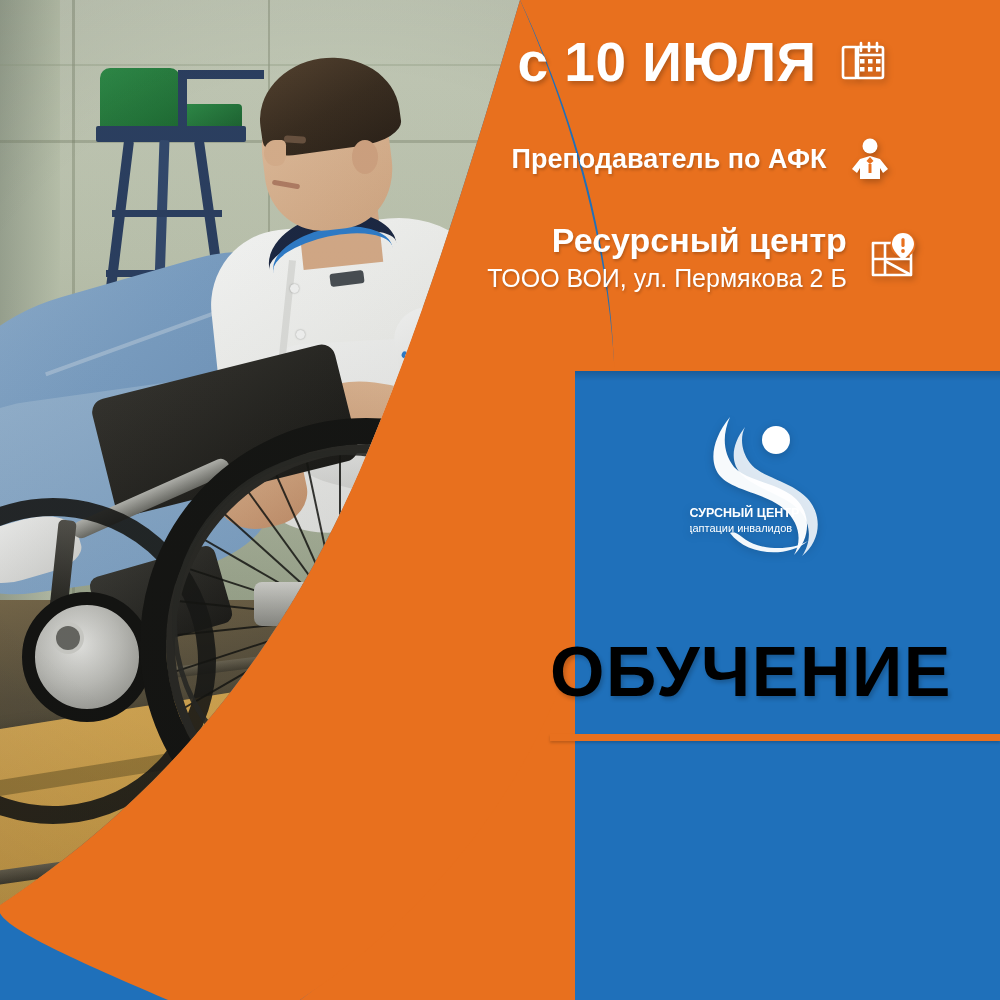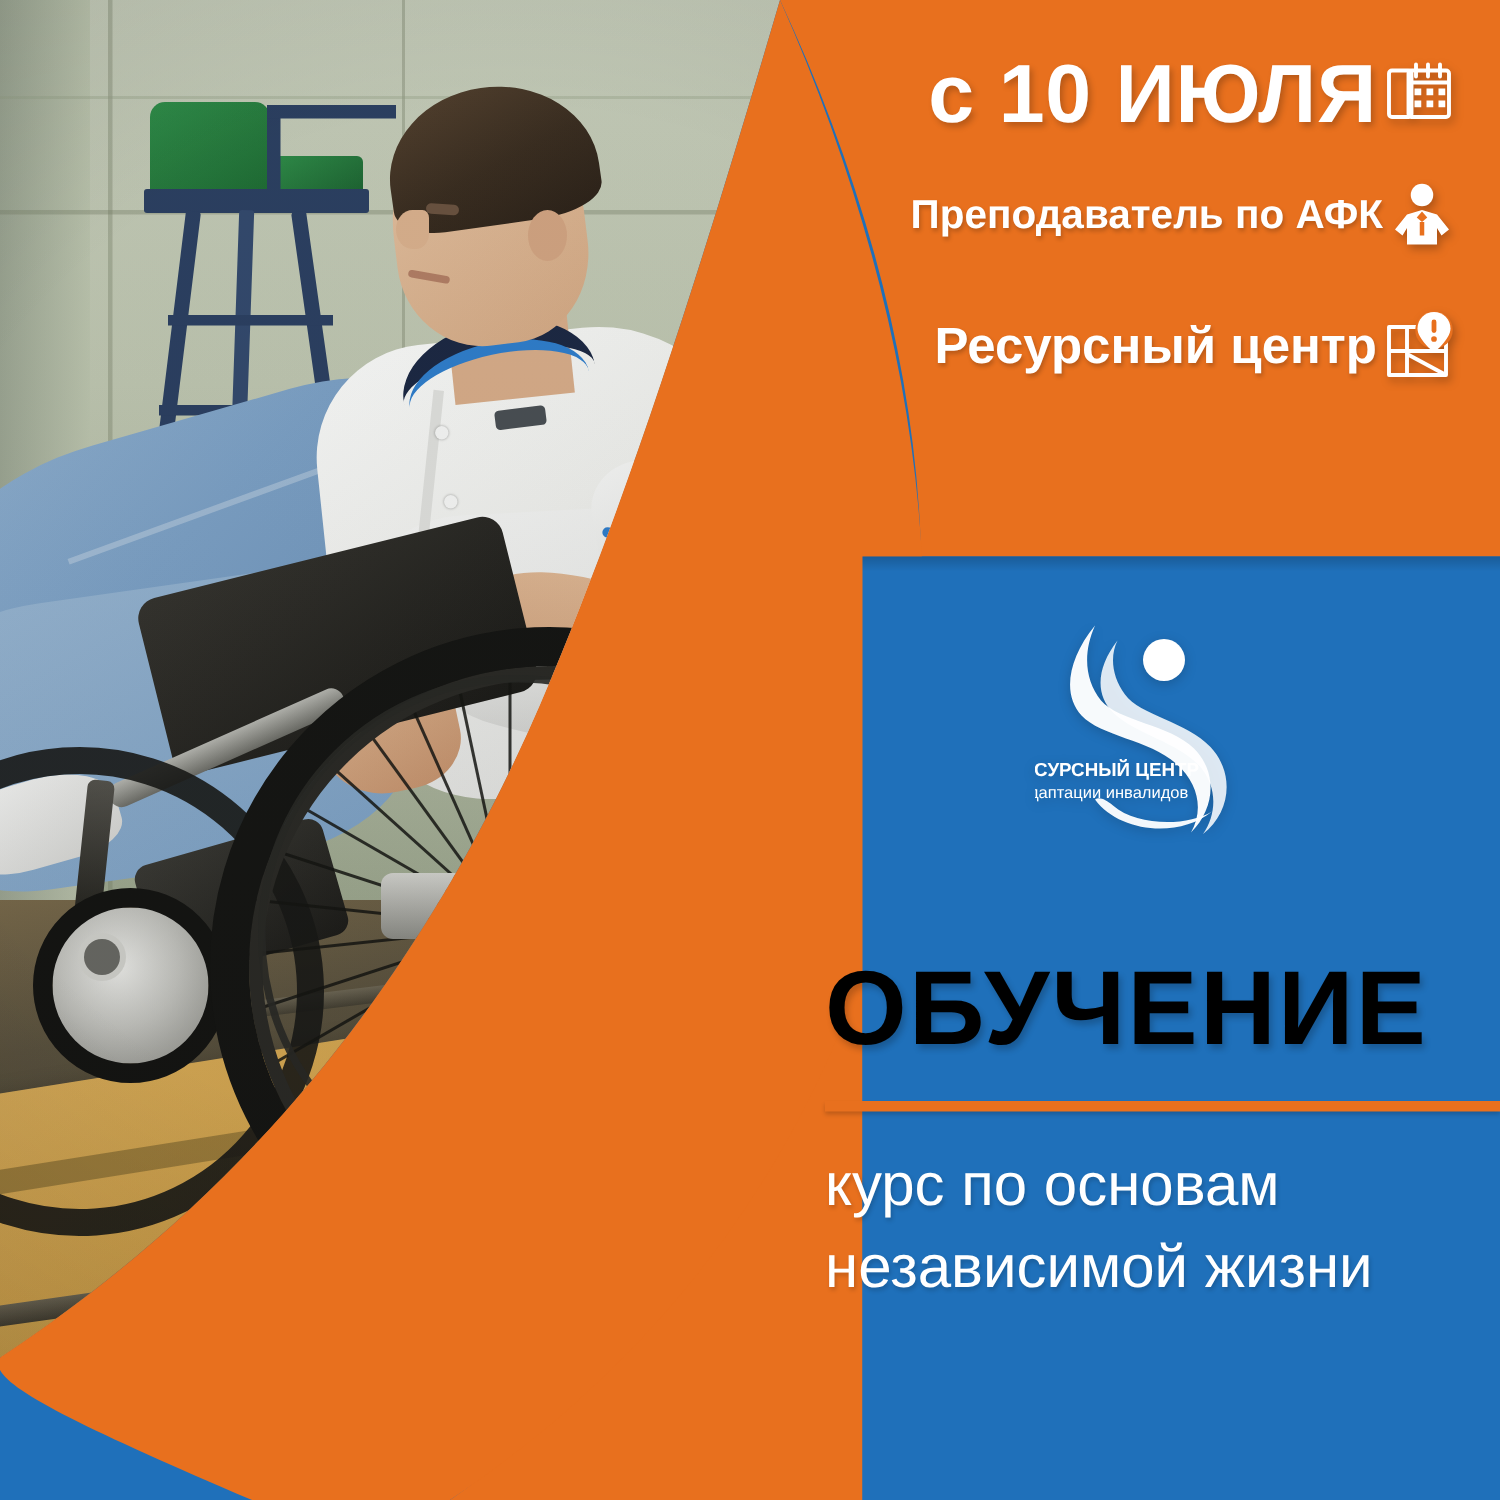--- a/index.html
+++ b/index.html
@@ -353,33 +353,34 @@
   .info {
     position: absolute;
     right: 26px; top: 34px;
     width: 540px;
     text-align: right;
     color: #ffffff;
   }
   .info-row {
     display: flex;
     align-items: center;
-    justify-content: flex-end;
+    justify-content: center;
+    gap: 18px;
   }
   .info-text { text-align: right; }
 
   .headline-date {
     font-size: 55px;
     font-weight: 700;
     letter-spacing: 0.5px;
     line-height: 1.05;
     text-shadow: 2px 3px 4px rgba(0,0,0,.22);
     white-space: nowrap;
   }
-  .row-teacher { margin-top: 26px; }
+  .row-teacher { margin-top: 42px; }
   .teacher-title {
     font-size: 27px; font-weight: 700; line-height: 1.25;
     text-shadow: 1px 2px 3px rgba(0,0,0,.22);
     white-space: nowrap;
   }
   .teacher-name {
     font-size: 25px; font-weight: 400; line-height: 1.3; margin-top: 2px;
     text-shadow: 1px 2px 3px rgba(0,0,0,.22);
     white-space: nowrap;
   }
@@ -609,20 +610,21 @@
           <path d="M23 19 L13 22 L5 32 L10 36 L13 31 L13 42 L33 42 L33 31 L36 36 L41 32 L33 22 Z" fill="#fff"></path>
           <path d="M23 20 L19.5 24 L23 27 L26.5 24 Z" fill="#E8701E"></path>
           <path d="M21.5 27 h3 v9 h-3 z" fill="#E8701E"></path>
         </svg>
       </div>
     </div>
 
     <div class="info-row row-center">
       <div class="info-text">
         <div class="center-title">Ресурсный центр</div>
+        <div class="center-addr">ТООО ВОИ, ул. Пермякова 2 Б</div>
       </div>
       <div class="icon-box">
         <svg width="52" height="52" viewBox="0 0 52 52">
           <path d="M6 12 H44 V44 H6 Z" fill="none" stroke="#fff" stroke-width="2.6" stroke-linejoin="round"></path>
           <path d="M18 12 V44" stroke="#fff" stroke-width="2.6"></path>
           <path d="M6 28 H44" stroke="#fff" stroke-width="2.6"></path>
           <path d="M18 30 L44 44" stroke="#fff" stroke-width="2.6"></path>
           <circle cx="36" cy="14" r="12.5" fill="#E8701E"></circle>
           <path d="M36 2 C42.1 2 47 6.9 47 13 C47 20.2 36 29 36 29 C36 29 25 20.2 25 13 C25 6.9 29.9 2 36 2 Z" fill="#fff"></path>
           <rect x="34.4" y="7" width="3.2" height="9" rx="1.6" fill="#E8701E"></rect>
@@ -645,15 +647,14 @@
       <circle cx="86" cy="35" r="14" fill="#ffffff"></circle>
 
       <path d="M40 128 C56 150 96 154 118 136 C102 146 68 146 52 132 C47 128 43 126 40 128 Z" fill="#ffffff" opacity="0.95"></path>
       <text x="46" y="112" font-family="'Liberation Sans', sans-serif" font-size="12.5" font-weight="700" fill="#ffffff" text-anchor="middle">РЕСУРСНЫЙ ЦЕНТР</text>
       <text x="46" y="127" font-family="'Liberation Sans', sans-serif" font-size="11" font-weight="400" fill="#ffffff" text-anchor="middle">адаптации инвалидов</text>
     </svg>
   </div>
 
   <div class="main-title">ОБУЧЕНИЕ</div>
   <div class="divider"></div>
-  <div class="subtitle">курс по основам независимой жизни</div>
 
 </div>
 
 </body></html>

